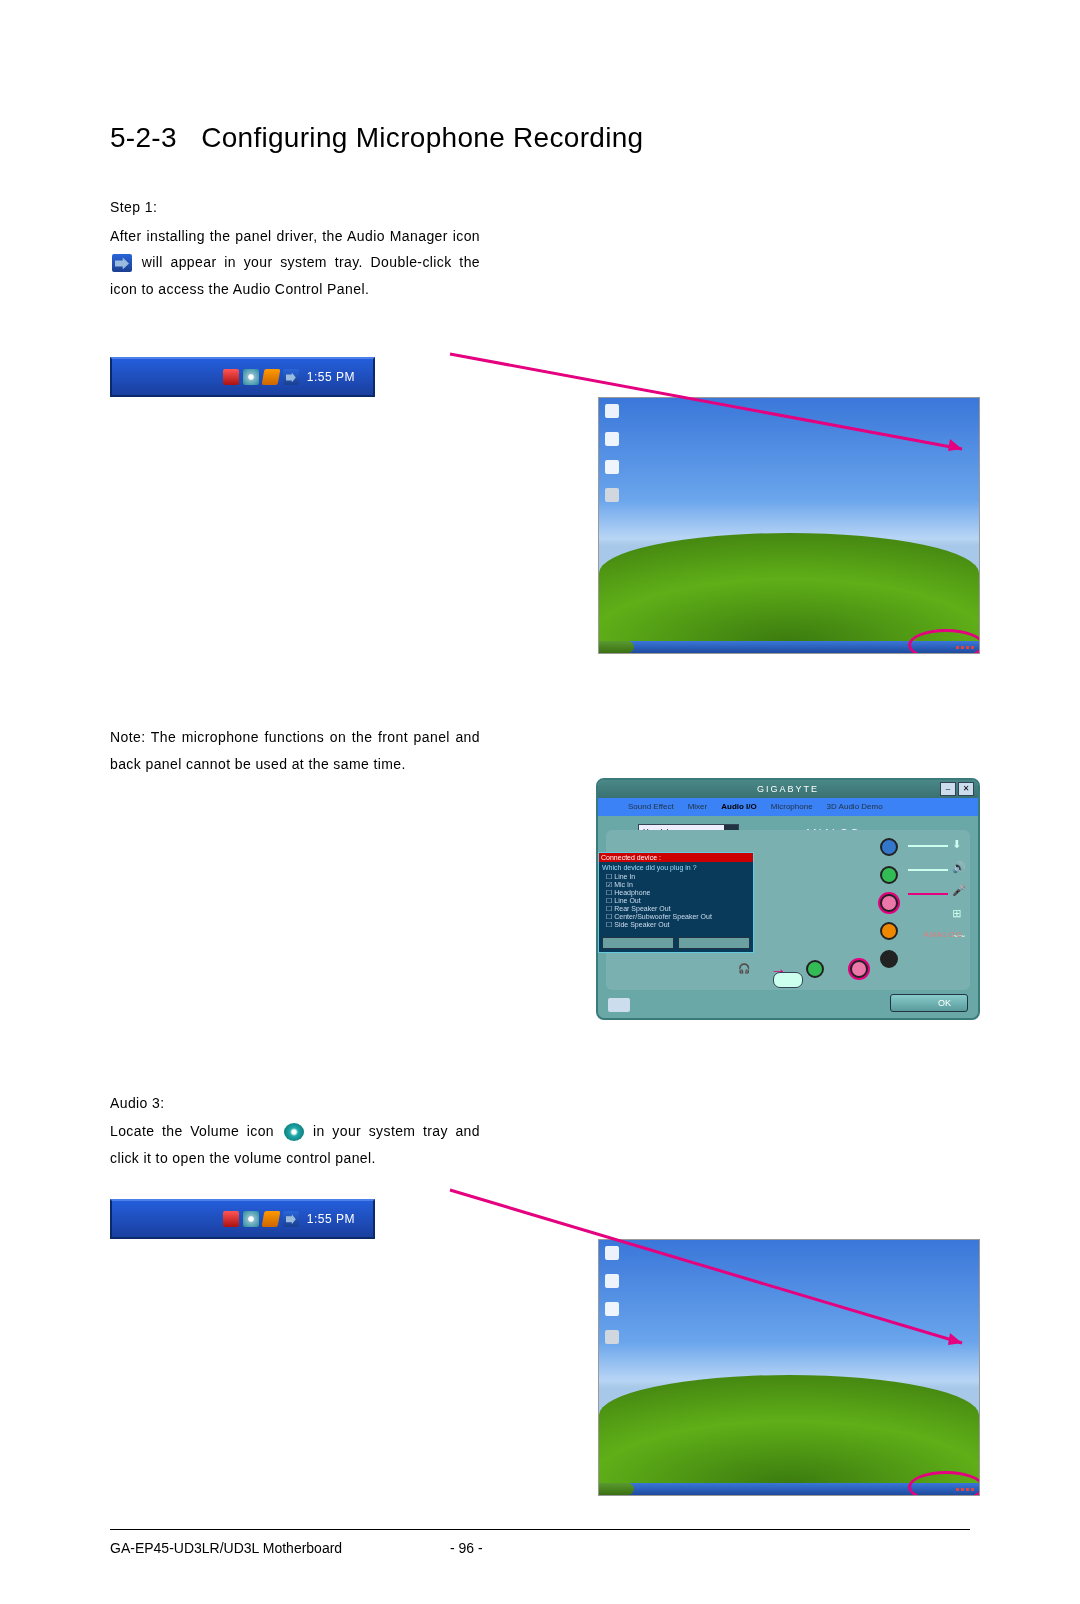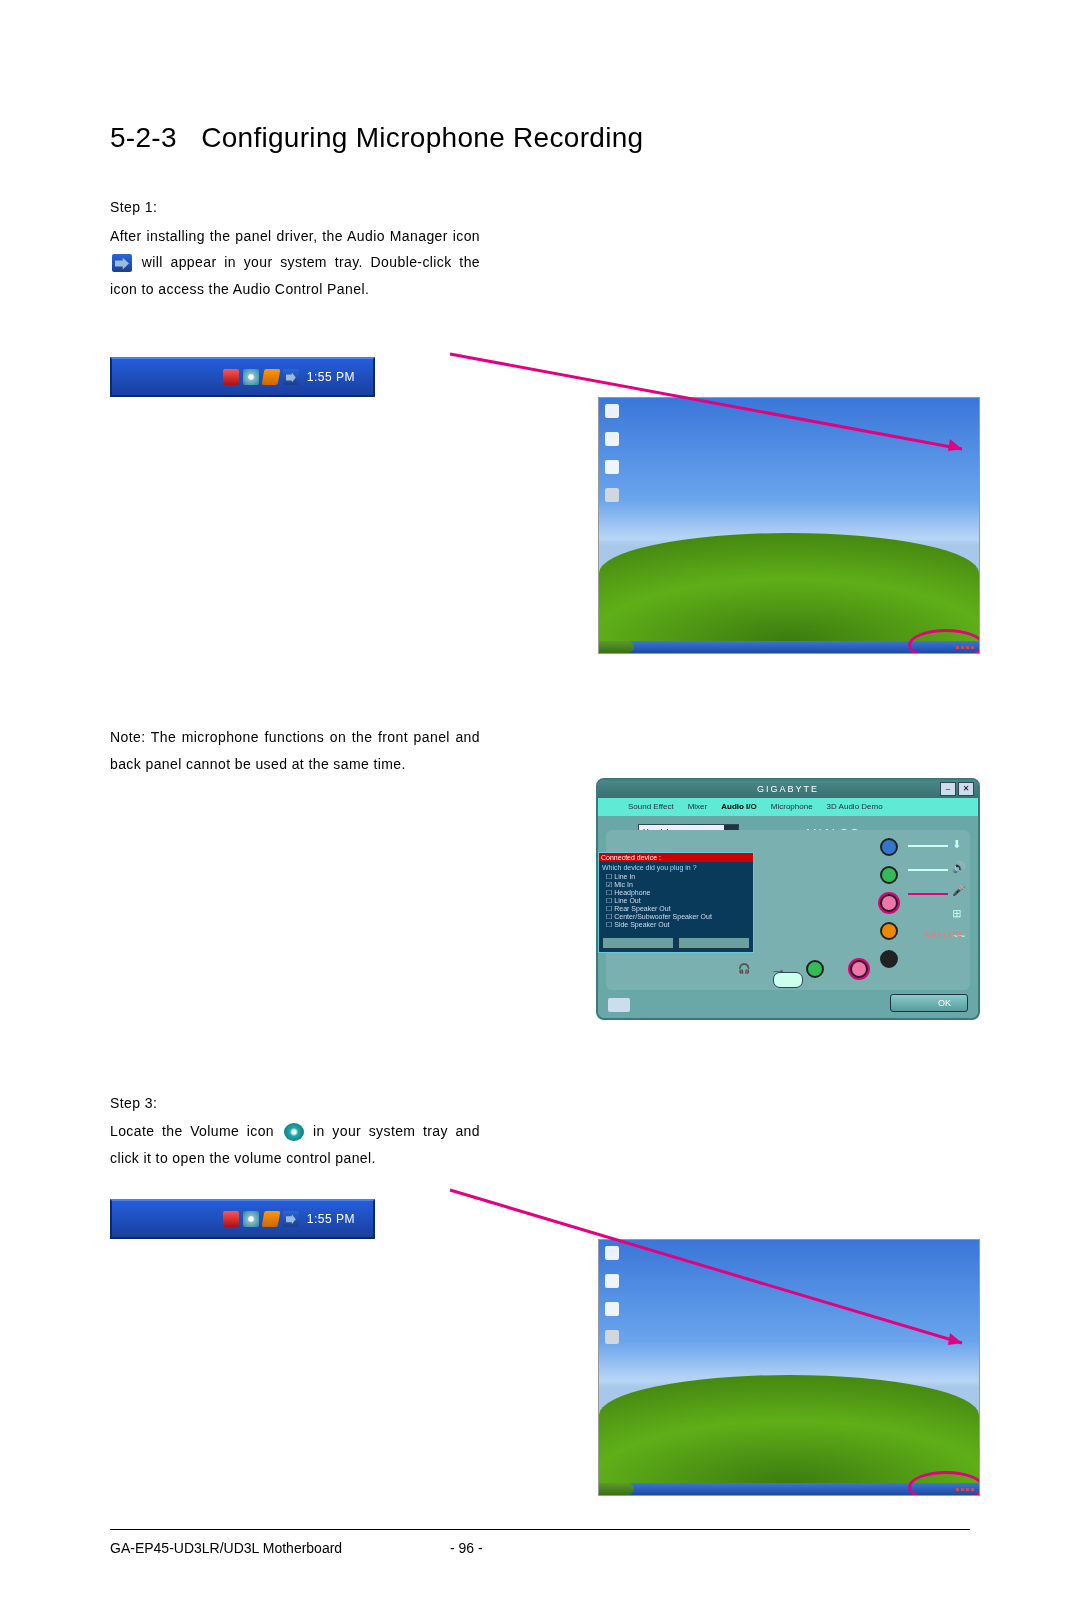--- a/index.html
+++ b/index.html
@@ -199,21 +199,21 @@
   .ap-winbtns span {
     width: 14px; height: 12px;
     background: #cde;
     border: 1px solid #345;
     font-size: 8px;
     text-align: center;
     line-height: 12px;
   }
   .ap-tabs {
     height: 18px;
-    background: #5eead4;
+    background: #3b82f6;
     display: flex;
     align-items: center;
     font-size: 8px;
     color: #234;
     padding-left: 30px;
     gap: 14px;
   }
   .ap-body {
     position: absolute;
     top: 50px; left: 8px; right: 8px; bottom: 28px;
@@ -486,21 +486,21 @@
 
           <div class="ap-play"></div>
           <div class="ap-logo"></div>
           <div class="ap-ok">OK</div>
         </div>
       </div>
     </div>
 
     <div class="step-block" style="margin-top:30px;">
       <div class="step-text">
-        <div class="step-label">Step 3:</div>
+        <div class="step-label">Audio 3:</div>
         <div>
           <span>Locate the Volume icon </span>
           <span class="inline-icon volume"></span>
           <span> in your system tray and click it to open the volume control panel.</span>
         </div>
         <div class="tray-strip" style="margin-top:28px;">
           <span class="ts-icon ts1"></span>
           <span class="ts-icon ts2"></span>
           <span class="ts-icon ts3"></span>
           <span class="ts-icon ts4"></span>

